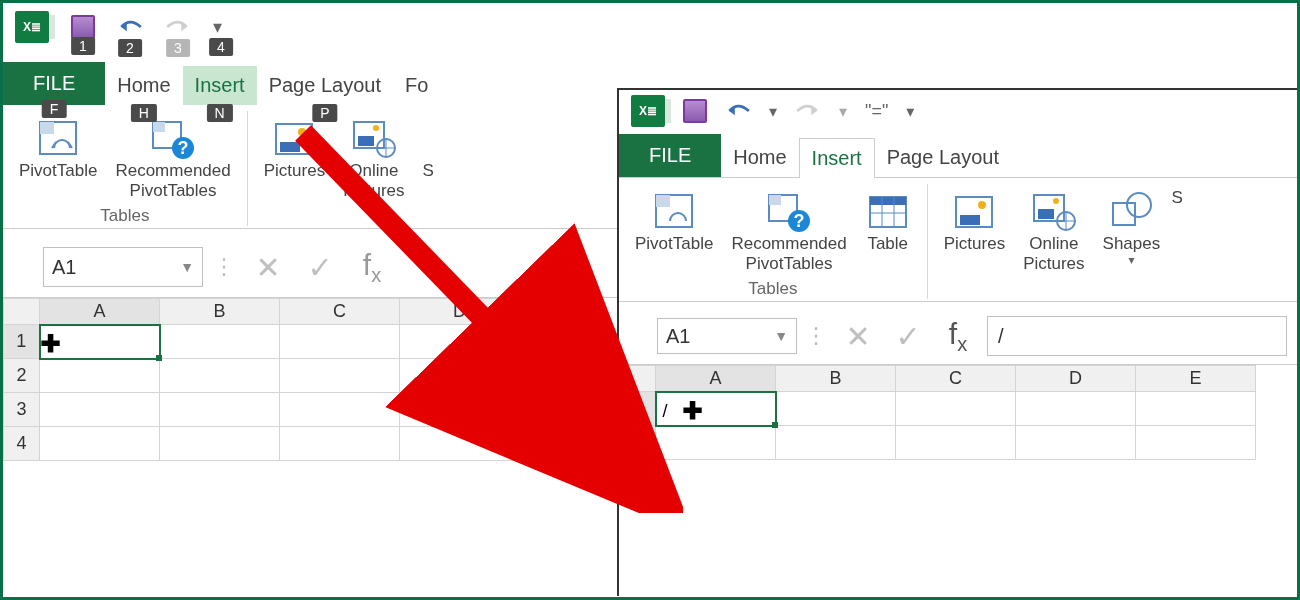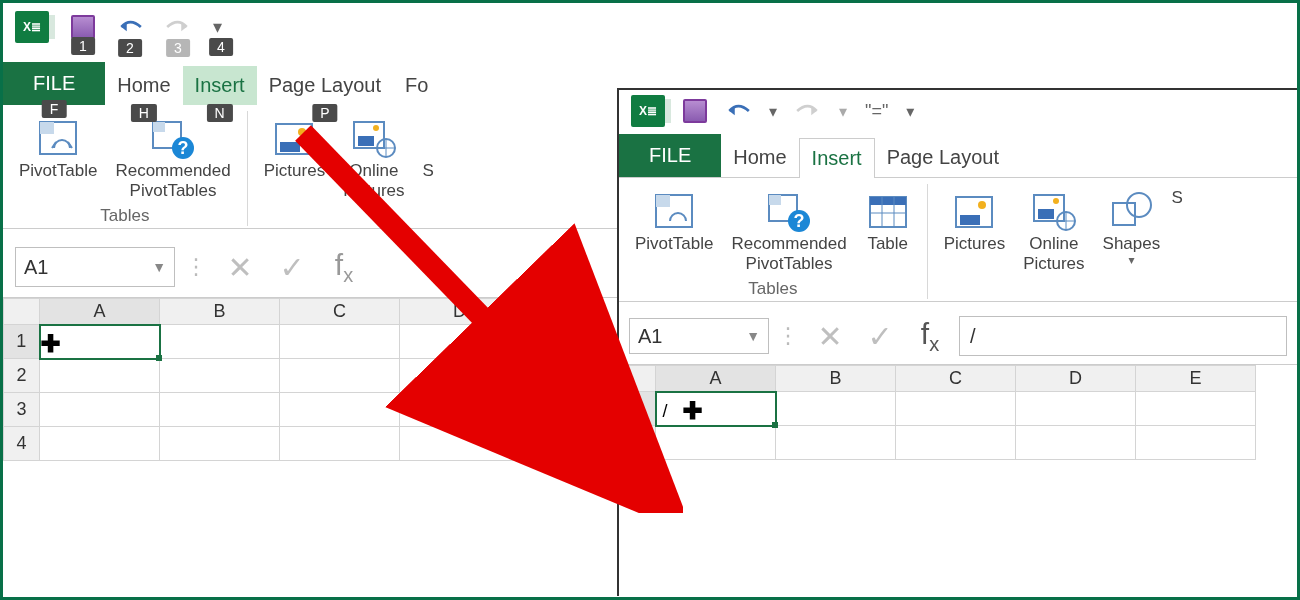--- a/index.html
+++ b/index.html
@@ -31,21 +31,21 @@
   .ribbon-body { border-bottom:1px solid #ccc; padding:6px 0 2px 0; display:flex; }
   .rgroup { border-right:1px solid #d8d8d8; padding:0 10px; text-align:center; }
   .rgroup.noborder { border-right:none; }
   .rgroup-row { display:flex; gap:6px; align-items:flex-start; justify-content:center; }
   .rbtn { display:flex; flex-direction:column; align-items:center; padding:4px 6px; font-size:17px; color:#444; cursor:pointer; line-height:1.15; }
   .rbtn .ic { width:46px; height:46px; display:flex; align-items:center; justify-content:center; }
   .rgroup-label { font-size:17px; color:#666; margin-top:2px; }
 
   
   .fbar-row { display:flex; align-items:center; gap:10px; padding:18px 12px 10px 12px; }
-  .namebox { width:160px; height:40px; border:1px solid #bfbfbf; display:flex; align-items:center; justify-content:space-between; padding:0 8px; font-size:20px; color:#333; }
+  .namebox { width:160px; height:40px; border:1px solid #bfbfbf; display:flex; align-items:center; justify-content:space-between; padding:0 8px; font-size:20px; color:#333;margin-left:28px; }
   .namebox .dd { color:#888; font-size:14px; }
   .sep-dots { color:#bbb; font-size:22px; letter-spacing:2px; }
   .fbar-btn { width:42px; height:36px; display:flex; align-items:center; justify-content:center; color:#bfbfbf; font-size:30px; }
   .fbar-btn.fx { font-family: "Times New Roman", serif; font-size:30px; color:#999; }
   .fbar-btn.fx sub{ font-size:20px; }
   .formula-input { flex:1; height:40px; border:1px solid #bfbfbf; padding:0 10px; font-size:20px; color:#333; display:flex; align-items:center; }
 
   
   .grid { border-top:1px solid #ccc; margin-top:0; }
   .grid table { border-collapse:collapse; }

